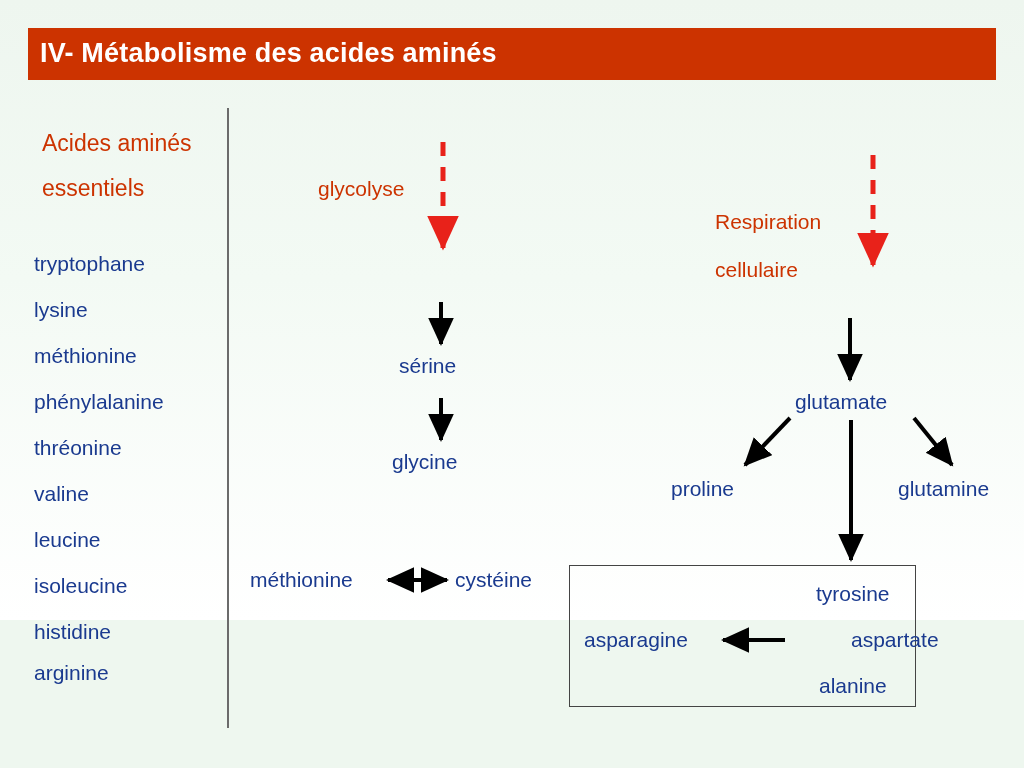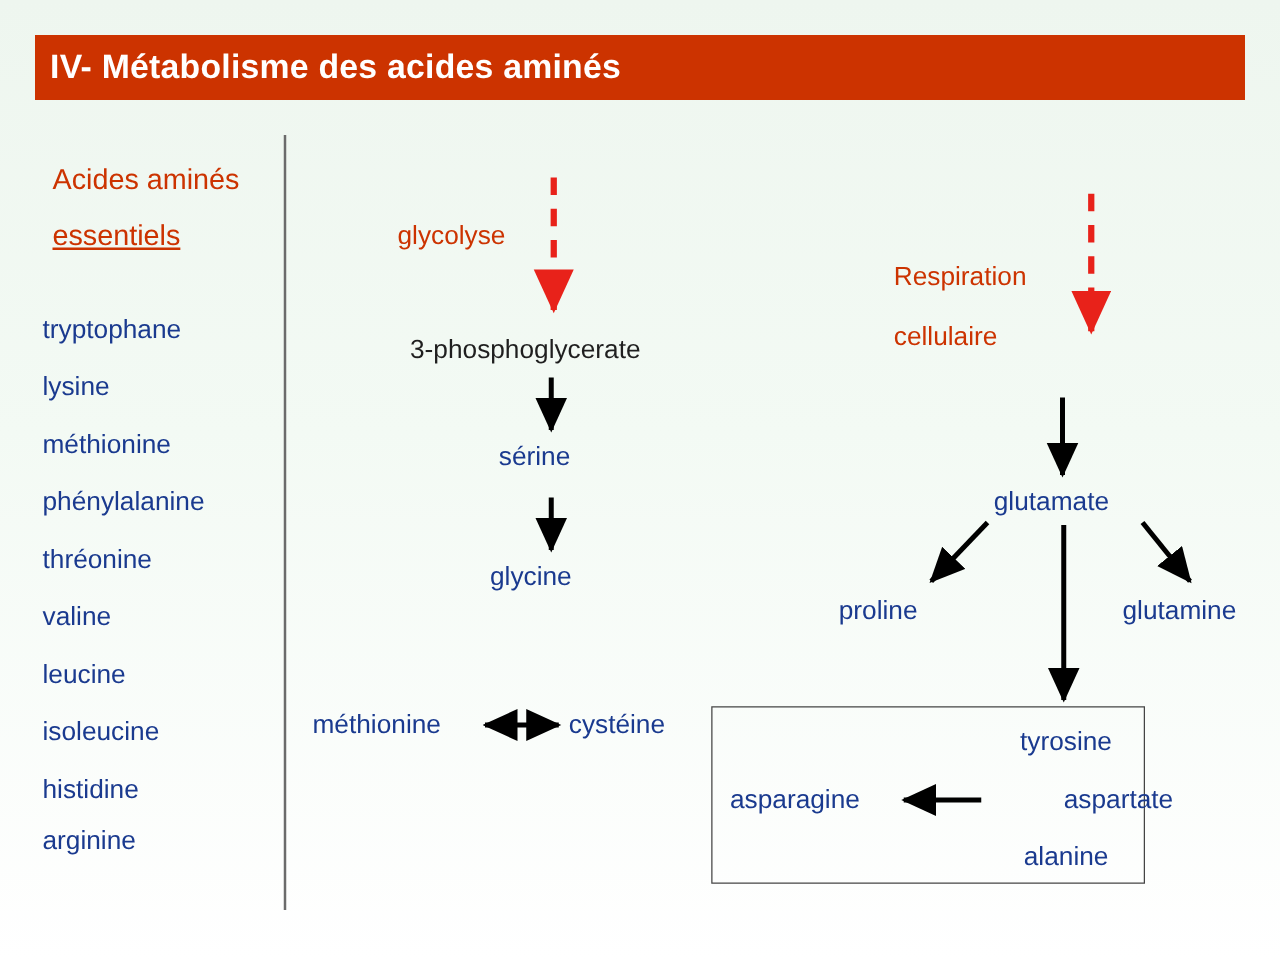--- a/index.html
+++ b/index.html
@@ -11,21 +11,21 @@
     height: 768px;
     background: #eef7ef;
     font-family: "Liberation Sans", sans-serif;
     overflow: hidden;
     position: relative;
   }
   .slide {
     position: absolute;
     left: 0; top: 0;
     width: 1024px;
-    height: 768px;
+    height: 620px;
     background: linear-gradient(to bottom, #eef6ef 0%, #f3faf4 45%, #ffffff 100%);
   }
   .title-bar {
     position: absolute;
     left: 28px;
     top: 28px;
     width: 968px;
     height: 52px;
     background: #cc3300;
   }
@@ -47,21 +47,21 @@
     height: 620px;
     background: #6b6b6b;
   }
   .aa-head {
     position: absolute;
     color: #cc3300;
     font-size: 23px;
     white-space: nowrap;
   }
   .aa-head.l1 { left: 42px; top: 130px; }
-  .aa-head.l2 { left: 42px; top: 175px; text-decoration: underline; }
+  .aa-head.l2 { left: 42px; top: 175px; }
 
   .aa-item {
     position: absolute;
     left: 34px;
     color: #1a3a8f;
     font-size: 21px;
     white-space: nowrap;
   }
 
   .node {
@@ -118,21 +118,20 @@
   <div class="aa-item" style="top:574px;">isoleucine</div>
   <div class="aa-item" style="top:620px;">histidine</div>
   <div class="aa-item" style="top:661px;">arginine</div>
 
   <div class="label-red" style="left:318px; top:177px;">glycolyse</div>
   <div class="label-red" style="left:715px; top:186px;">
     <span class="l2">Respiration</span>
     <span class="l2">cellulaire</span>
   </div>
 
-  <div class="node dark" style="left:328px; top:268px;">3-phosphoglycerate</div>
   <div class="node" style="left:399px; top:354px;">sérine</div>
   <div class="node" style="left:392px; top:450px;">glycine</div>
 
   <div class="node" style="left:795px; top:390px;">glutamate</div>
   <div class="node" style="left:671px; top:477px;">proline</div>
   <div class="node" style="left:898px; top:477px;">glutamine</div>
 
   <div class="node" style="left:250px; top:568px;">méthionine</div>
   <div class="node" style="left:455px; top:568px;">cystéine</div>
 

